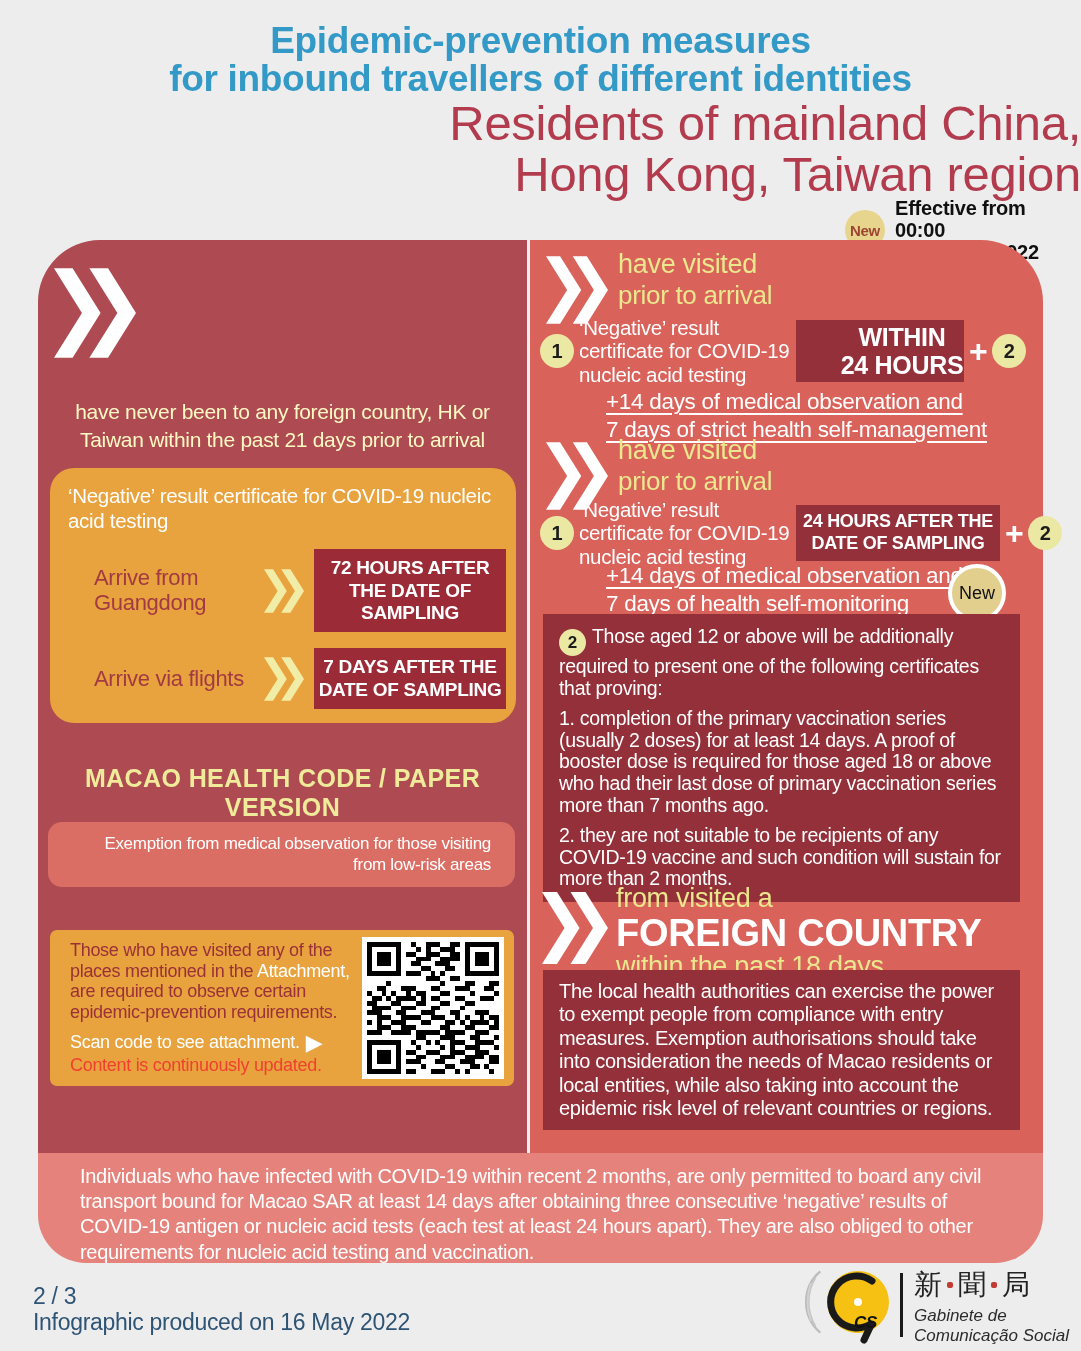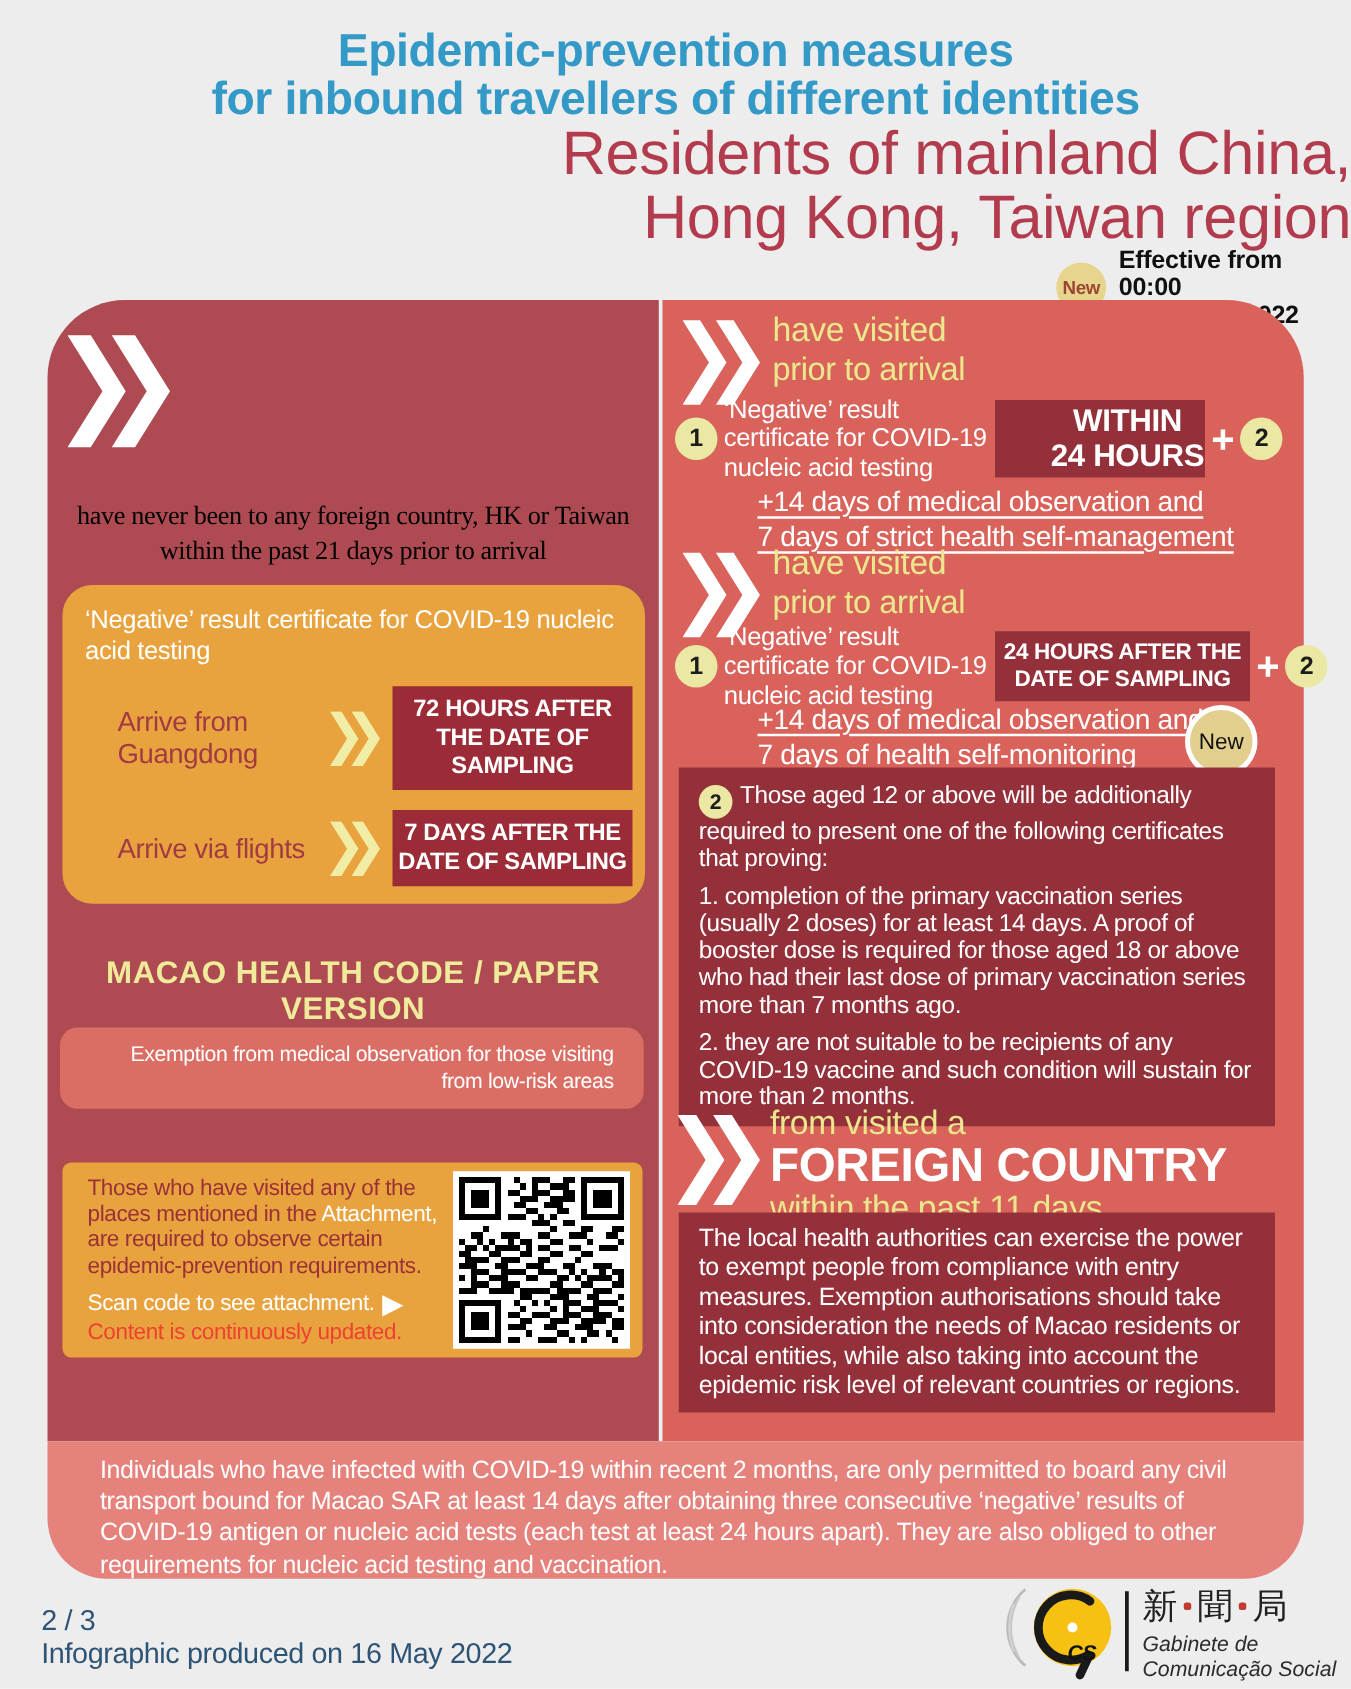--- a/index.html
+++ b/index.html
@@ -29,21 +29,21 @@
   
   .chev{display:block;}
   .chev polygon{fill:currentColor;}
   
   .lp-chevron{position:absolute;left:16px;top:26px;color:#fff;}
   .lp-head{position:absolute;left:100px;top:22px;}
   .lp-pre{color:#ebe78d;font-size:30px;line-height:1.15;}
   .lp-main{color:#fff;font-size:42px;font-weight:bold;line-height:1.05;}
   .lp-post{color:#ebe78d;font-size:21px;line-height:1.2;}
   .lp-note{position:absolute;top:158px;left:14px;right:14px;text-align:center;
-    color:#000000;font-size:21px;line-height:1.35;font-family:Liberation Serif, serif;}
+    color:#fef9c3;font-size:21px;line-height:1.35;}
   .lp-testbox{position:absolute;top:228px;left:12px;width:466px;height:255px;
     background:#e8a33e;border-radius:24px;box-sizing:border-box;}
   .lp-testbox-title{padding:16px 16px 0 18px;color:#fff;font-size:20.5px;line-height:1.2;}
   .test-row{display:flex;align-items:center;margin:16px 0 0 44px;}
   .test-label{width:170px;font-size:22px;color:#a23a43;line-height:1.12;}
   .test-chev{color:#f2eda6;margin:0 10px 0 0;flex:0 0 auto;}
   .test-value{width:192px;background:#9b2c37;color:#fff;font-weight:bold;font-size:19px;
     text-align:center;line-height:1.18;padding:8px 4px;box-sizing:border-box;}
   .lp-healthcode{position:absolute;top:524px;left:0;right:0;text-align:center;
     color:#f0eb9a;font-weight:bold;font-size:25px;letter-spacing:0.4px;}
@@ -497,21 +497,21 @@
 
     <span class="rp-chevron" style="left:12px;top:650px;">
       <svg class="chev" width="66" height="76" viewBox="0 0 88 96">
         <polygon points="0,0 20,0 50,48 20,96 0,96 30,48"></polygon>
         <polygon points="38,0 58,0 88,48 58,96 38,96 68,48"></polygon>
       </svg>
     </span>
     <div class="rp-head" style="top:644px;left:86px;">
       <div class="rp-pre">from visited a</div>
       <div class="rp-name small">FOREIGN COUNTRY</div>
-      <div class="rp-pre">within the past 11 days</div>
+      <div class="rp-pre">within the past 18 days</div>
     </div>
     <div class="rp-darkbox rp-foreign-box">The local health authorities can exercise the power to exempt people from compliance with entry measures. Exemption authorisations should take into consideration the needs of Macao residents or local entities, while also taking into account the epidemic risk level of relevant countries or regions.</div>
   </div>
 
   <div class="bottom-note">Individuals who have infected with COVID-19 within recent 2 months, are only permitted to board any civil transport bound for Macao SAR at least 14 days after obtaining three consecutive ‘negative’ results of COVID-19 antigen or nucleic acid tests (each test at least 24 hours apart). They are also obliged to other requirements for nucleic acid testing and vaccination.</div>
 
   <div class="footer-page">2 / 3</div>
   <div class="footer-produced">Infographic produced on 16 May 2022</div>
 
   <div class="logo">

